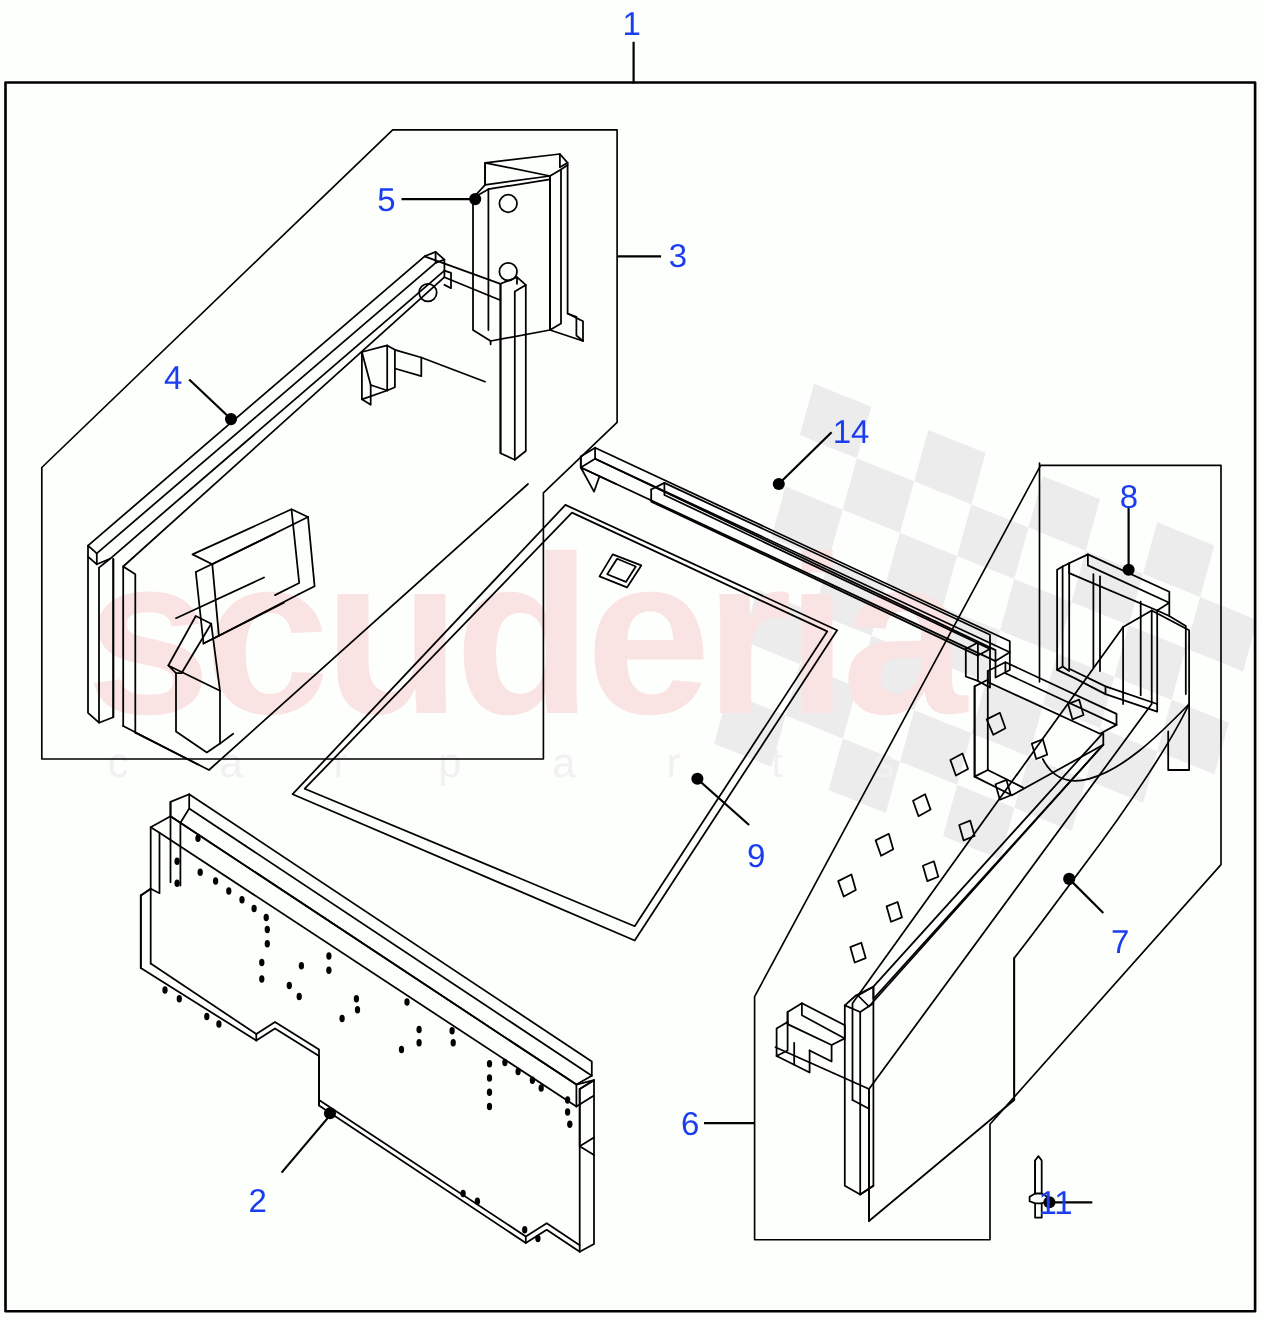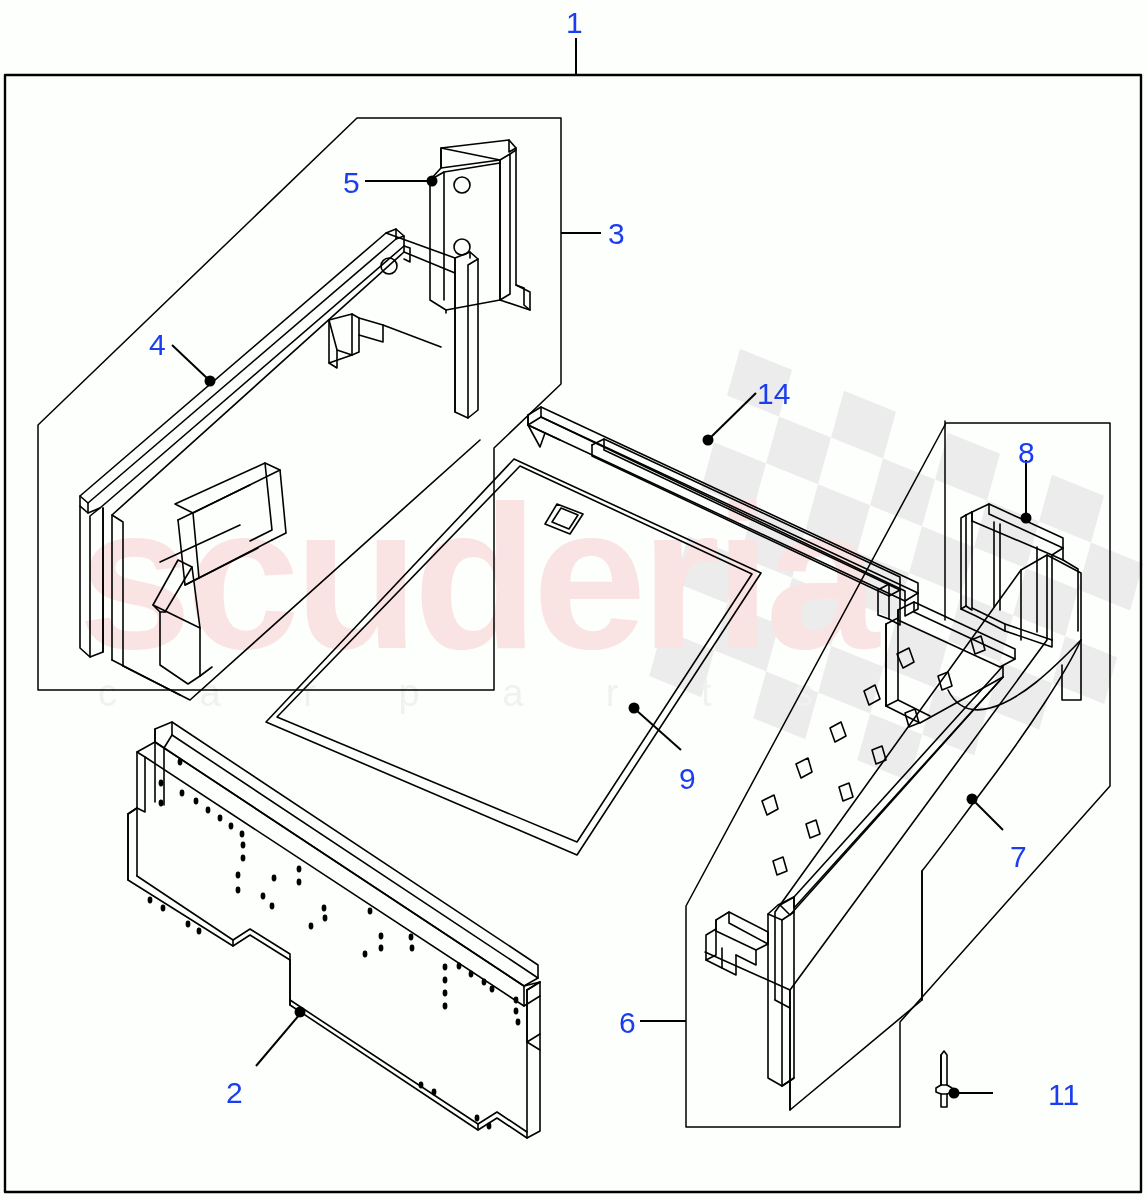--- a/index.html
+++ b/index.html
@@ -352,15 +352,15 @@
   <div class="callout" style="left:566px; top:8px;">1</div>
   <div class="callout" style="left:226px; top:1078px;">2</div>
   <div class="callout" style="left:608px; top:219px;">3</div>
   <div class="callout" style="left:149px; top:330px;">4</div>
   <div class="callout" style="left:343px; top:168px;">5</div>
   <div class="callout" style="left:619px; top:1008px;">6</div>
   <div class="callout" style="left:1010px; top:842px;">7</div>
   <div class="callout" style="left:1018px; top:438px;">8</div>
   <div class="callout" style="left:679px; top:764px;">9</div>
   <div class="callout" style="left:757px; top:379px;">14</div>
-  <div class="callout" style="left:1048px; top:1080px;">11</div>
+  <div class="callout" style="left:944px; top:1080px;">11</div>
 
 </div>
 
 </body></html>

